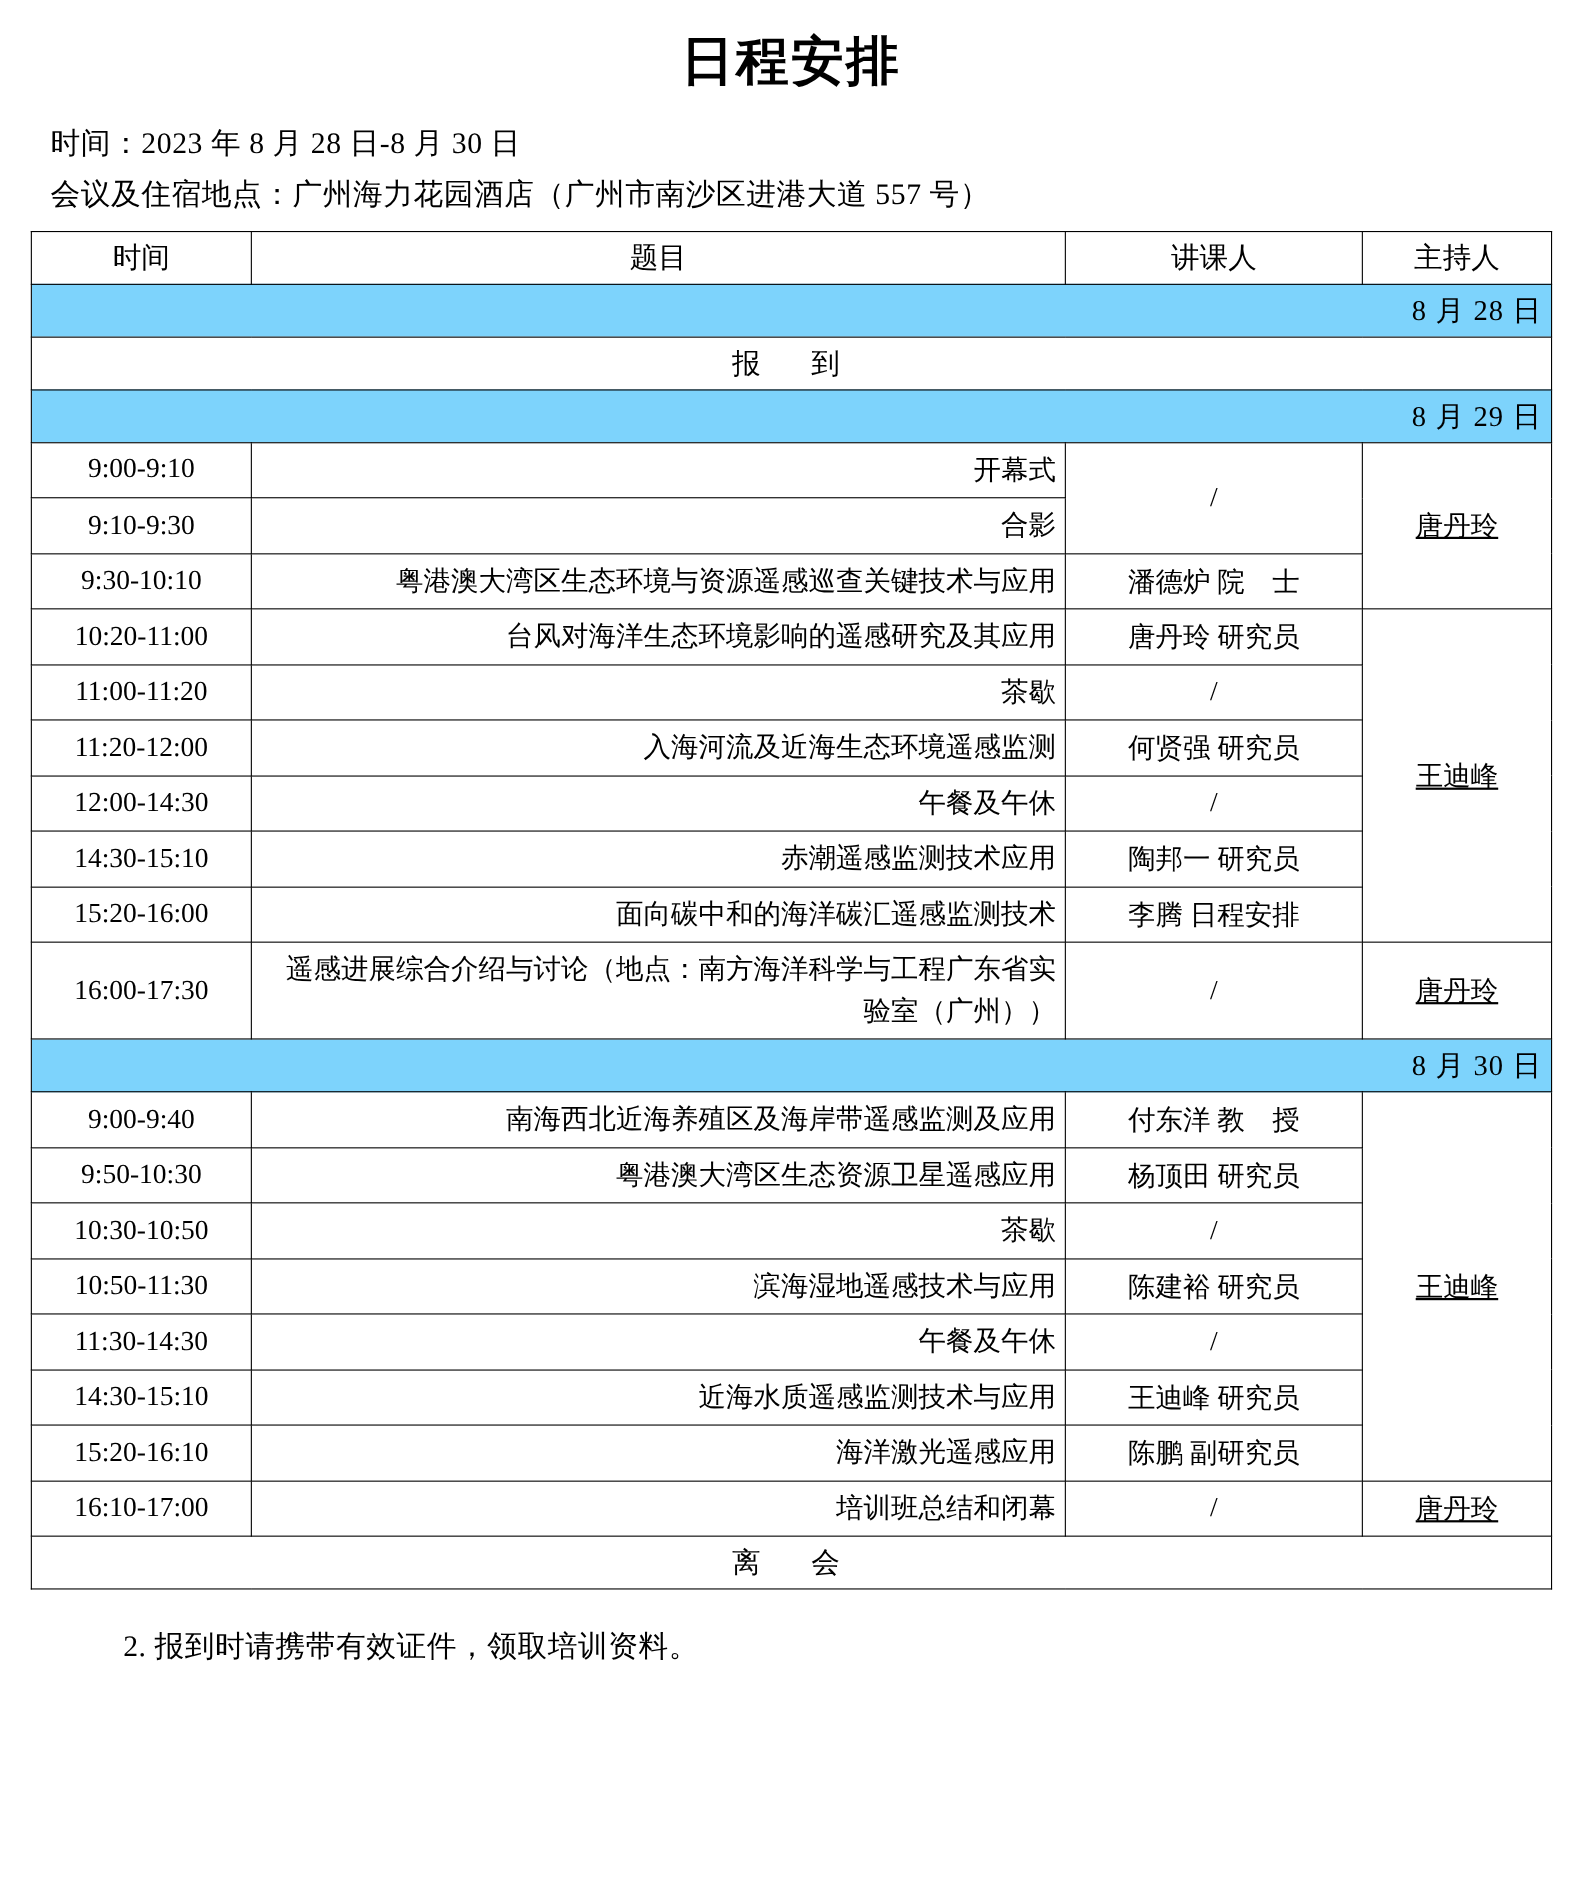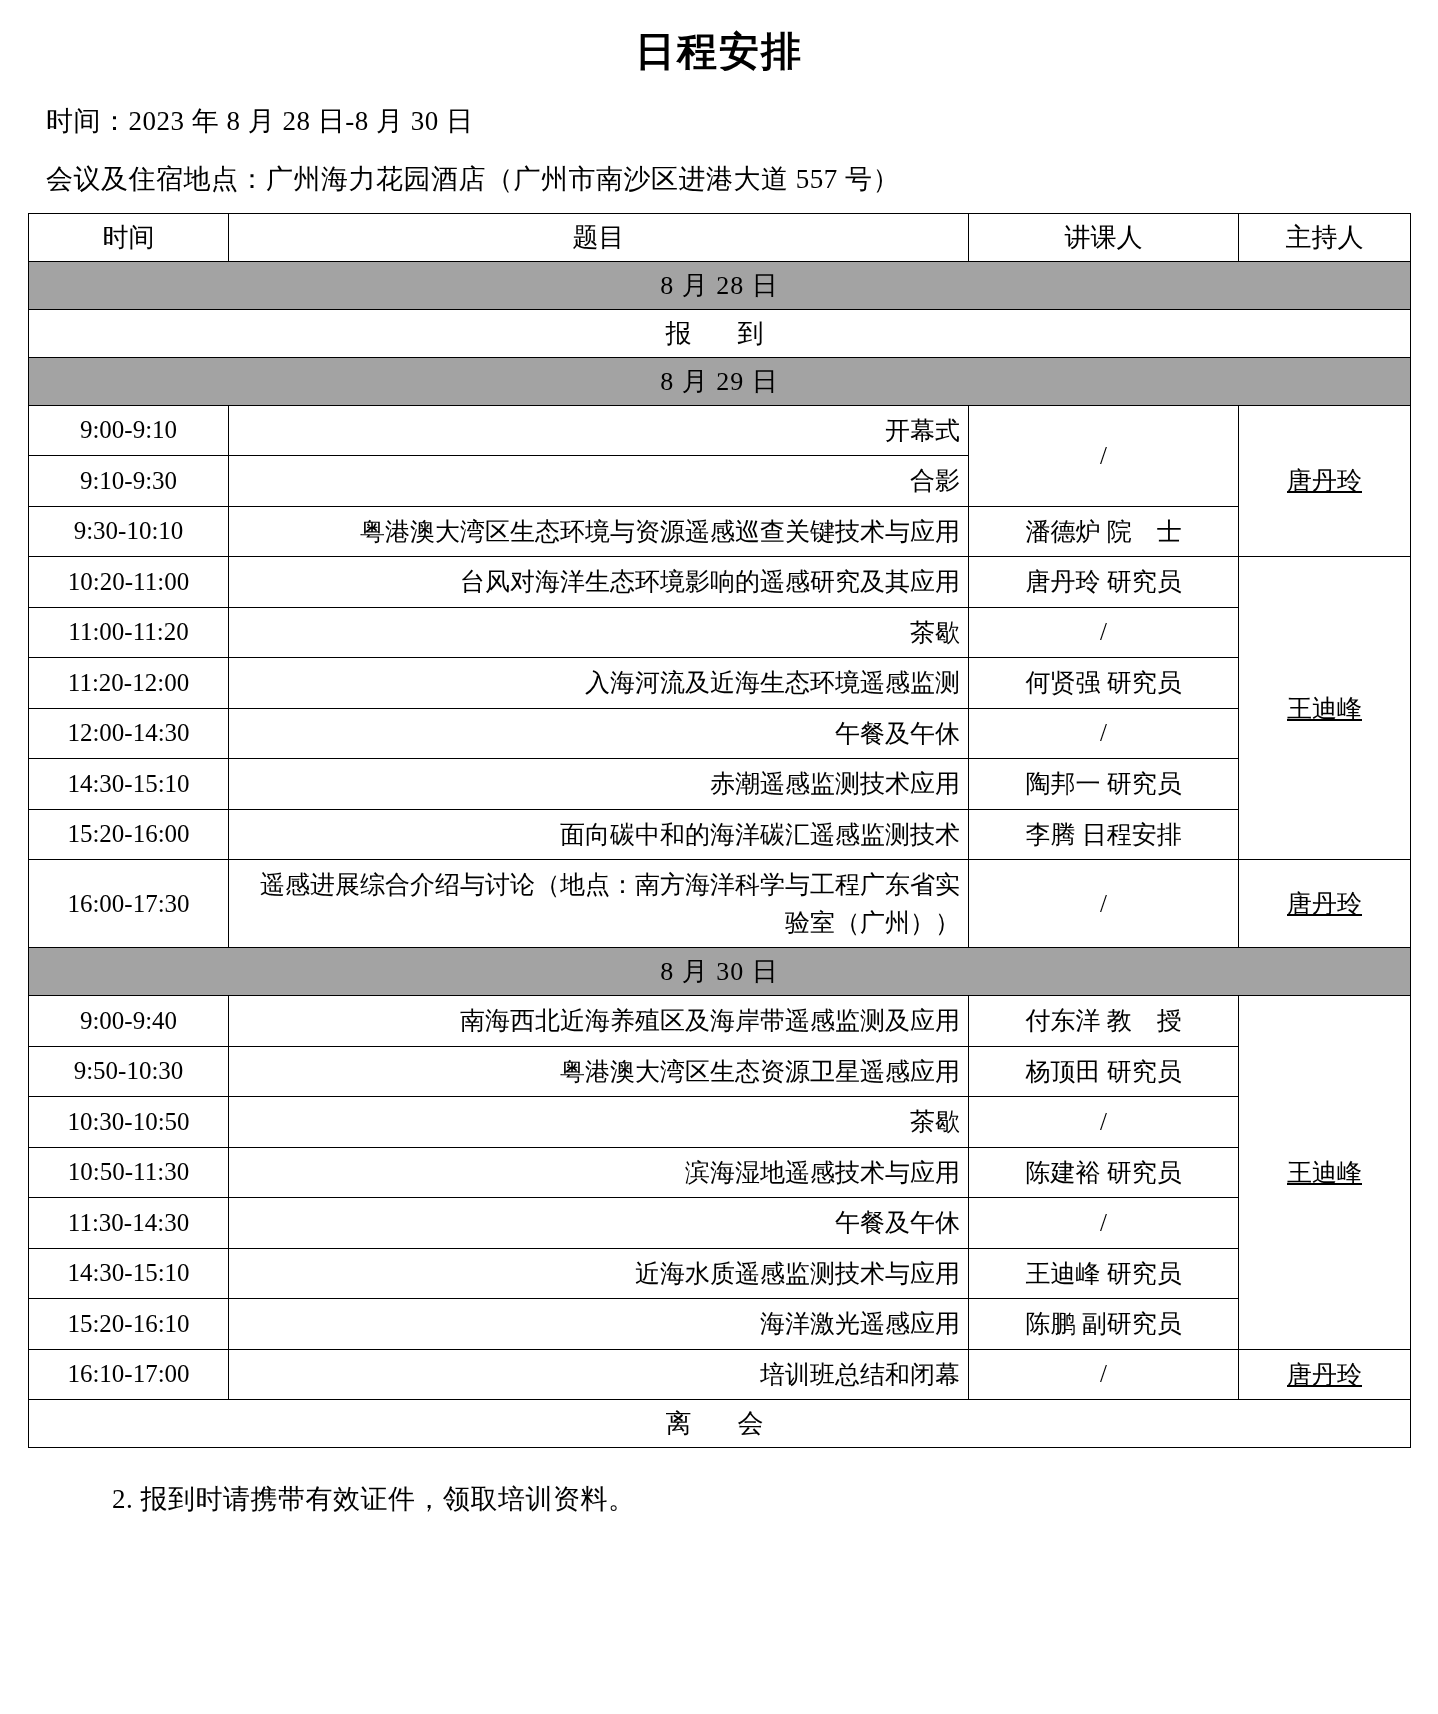--- a/index.html
+++ b/index.html
@@ -13,30 +13,30 @@
     font-family: "Liberation Serif", "DejaVu Serif", serif;
     color: #000000;
   }
   .page {
     width: 1438px;
     box-sizing: border-box;
     padding: 10px 28px 20px 28px;
   }
   .doc-title {
     text-align: center;
-    font-size: 40px;
+    font-size: 48px;
     font-weight: bold;
     letter-spacing: 2px;
     margin: 14px 0 22px 0;
     font-family: "Liberation Sans", "DejaVu Sans", sans-serif;
   }
   .meta-line {
     font-size: 27px;
     line-height: 1.55;
-    margin: 16px 0 2px 18px;
+    margin: 4px 0 2px 18px;
     letter-spacing: 0.5px;
   }
   table.schedule {
     width: 1382px;
     border-collapse: collapse;
     table-layout: fixed;
     margin-top: 12px;
     font-size: 25px;
   }
   table.schedule td, table.schedule th {
@@ -49,22 +49,22 @@
   col.c-topic { width: 740px; }
   col.c-speak { width: 270px; }
   col.c-host  { width: 172px; }
 
   .th-cell {
     text-align: center;
     font-size: 26px;
     padding: 9px 8px;
   }
   .day-band {
-    background: #a3a3a3;
-    text-align: center;
+    background: #7dd3fc;
+    text-align: right;
     font-size: 26px;
     letter-spacing: 1px;
     padding: 10px 8px;
   }
   .full-row {
     text-align: center;
     font-size: 26px;
     letter-spacing: 10px;
     padding: 10px 8px;
     margin-top: 26px;

